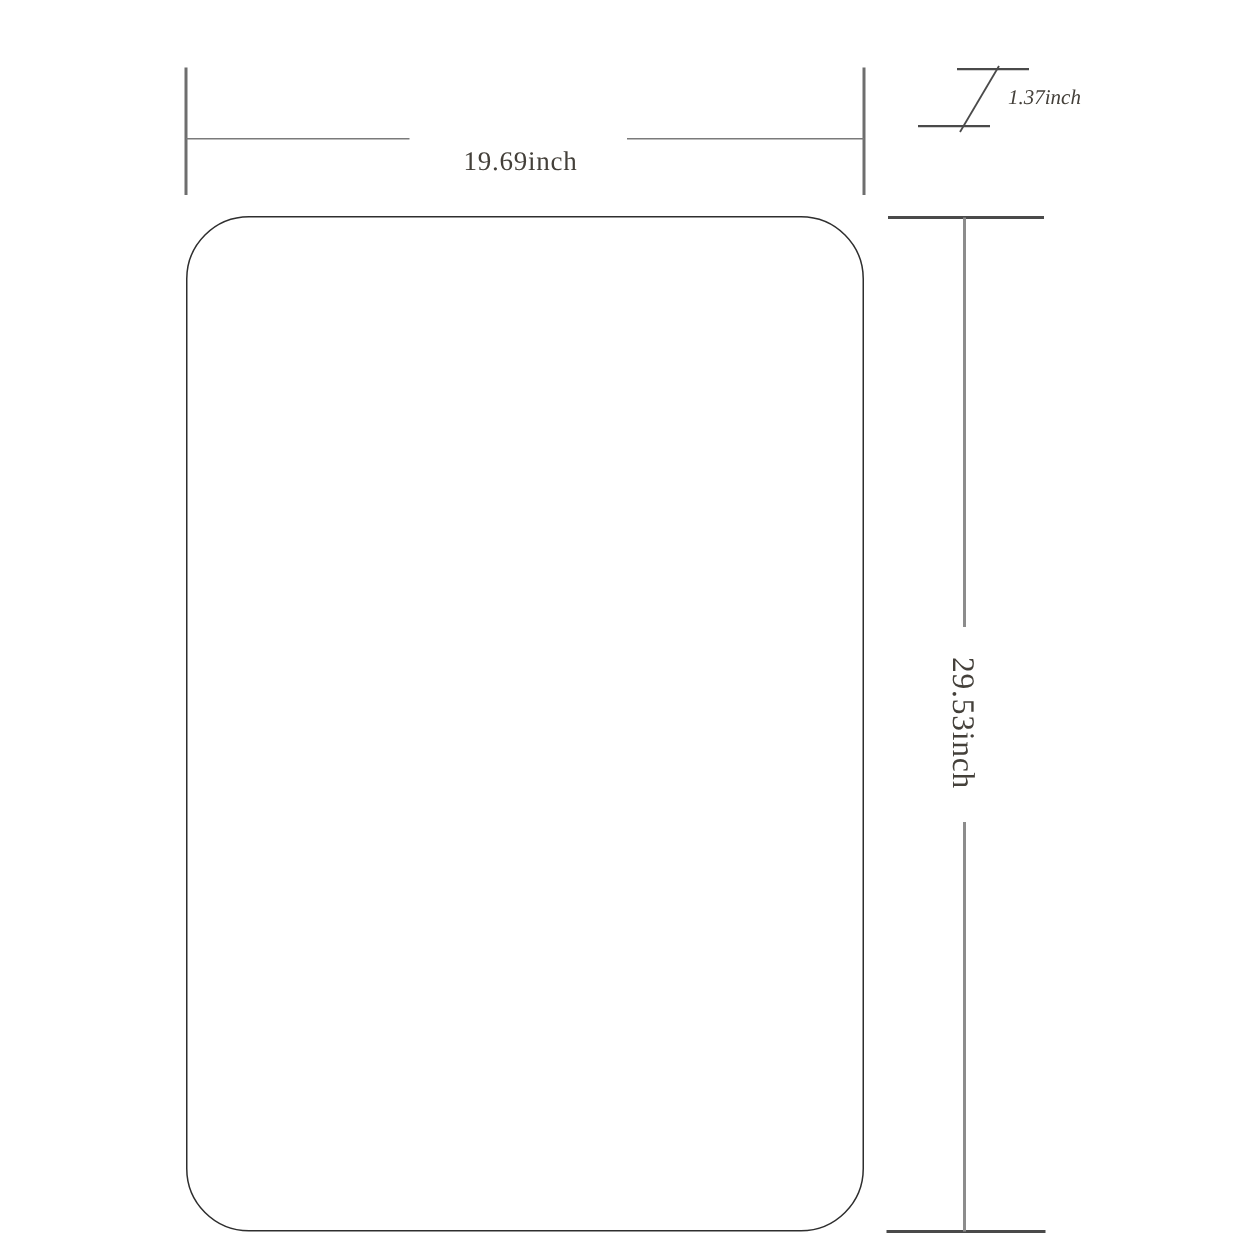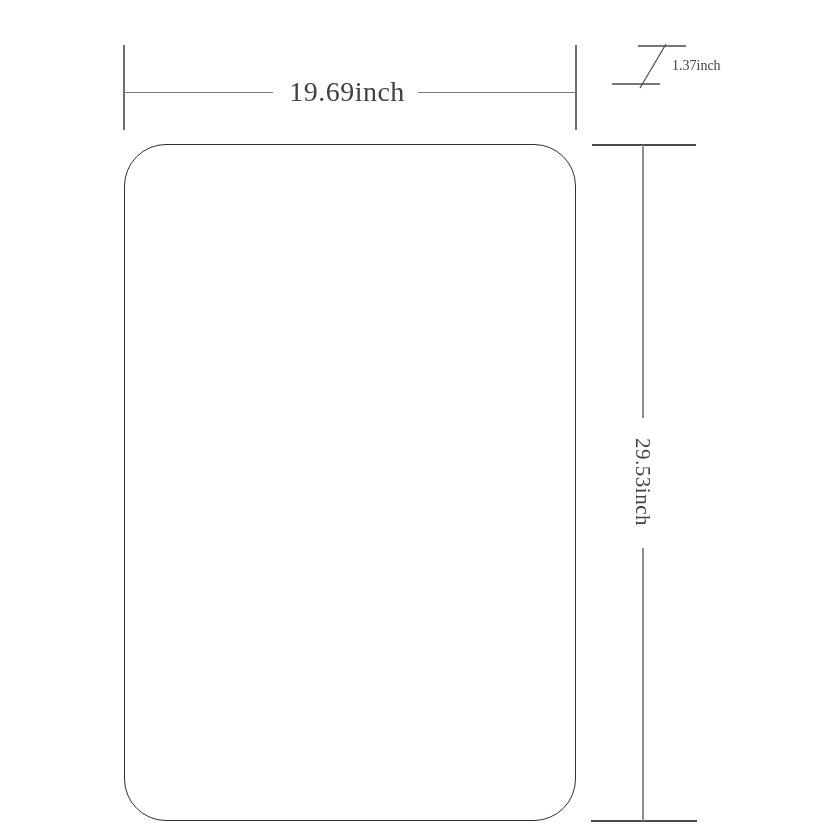--- a/index.html
+++ b/index.html
@@ -33,23 +33,23 @@
   .tick-v { position: absolute; width: 2px; background: var(--dim-tick, #6e6e6e); }
   .tick-h { position: absolute; height: 1.5px; background: var(--dim-dark, #4a4a4a); }
 
   
   .w-tick-left  { left: 123px; top: 45px; height: 85px; }
   .w-tick-right { left: 575px; top: 45px; height: 85px; }
   .w-line-left  { left: 124px; top: 92px; width: 149px; }
   .w-line-right { left: 418px; top: 92px; width: 158px; }
   .w-label {
     position: absolute;
-    left: 347px; top: 92px;
+    left: 347px; top: 108px;
     transform: translate(-50%, -50%);
-    font-size: 28px;
+    font-size: 18px;
     color: var(--label-text, #44403a);
     white-space: nowrap;
     letter-spacing: 0.5px;
   }
 
   
   .h-tick-top    { left: 592px; top: 144px; width: 104px; }
   .h-tick-bottom { left: 591px; top: 820px; width: 106px; }
   .h-line-top    { left: 642px; top: 145px; height: 273px; }
   .h-line-bottom { left: 642px; top: 548px; height: 273px; }
@@ -69,20 +69,21 @@
     left: 605px; top: 38px;
     width: 100px; height: 55px;
   }
   .t-label {
     position: absolute;
     left: 672px; top: 66px;
     transform: translateY(-50%);
     font-size: 14px;
     color: var(--label-text, #44403a);
     white-space: nowrap;
+    font-style: italic;
   }
 </style>
 </head>
 <body>
 
 <div class="canvas">
 
   <div class="product-outline"></div>
 
   <div class="dim-group">

